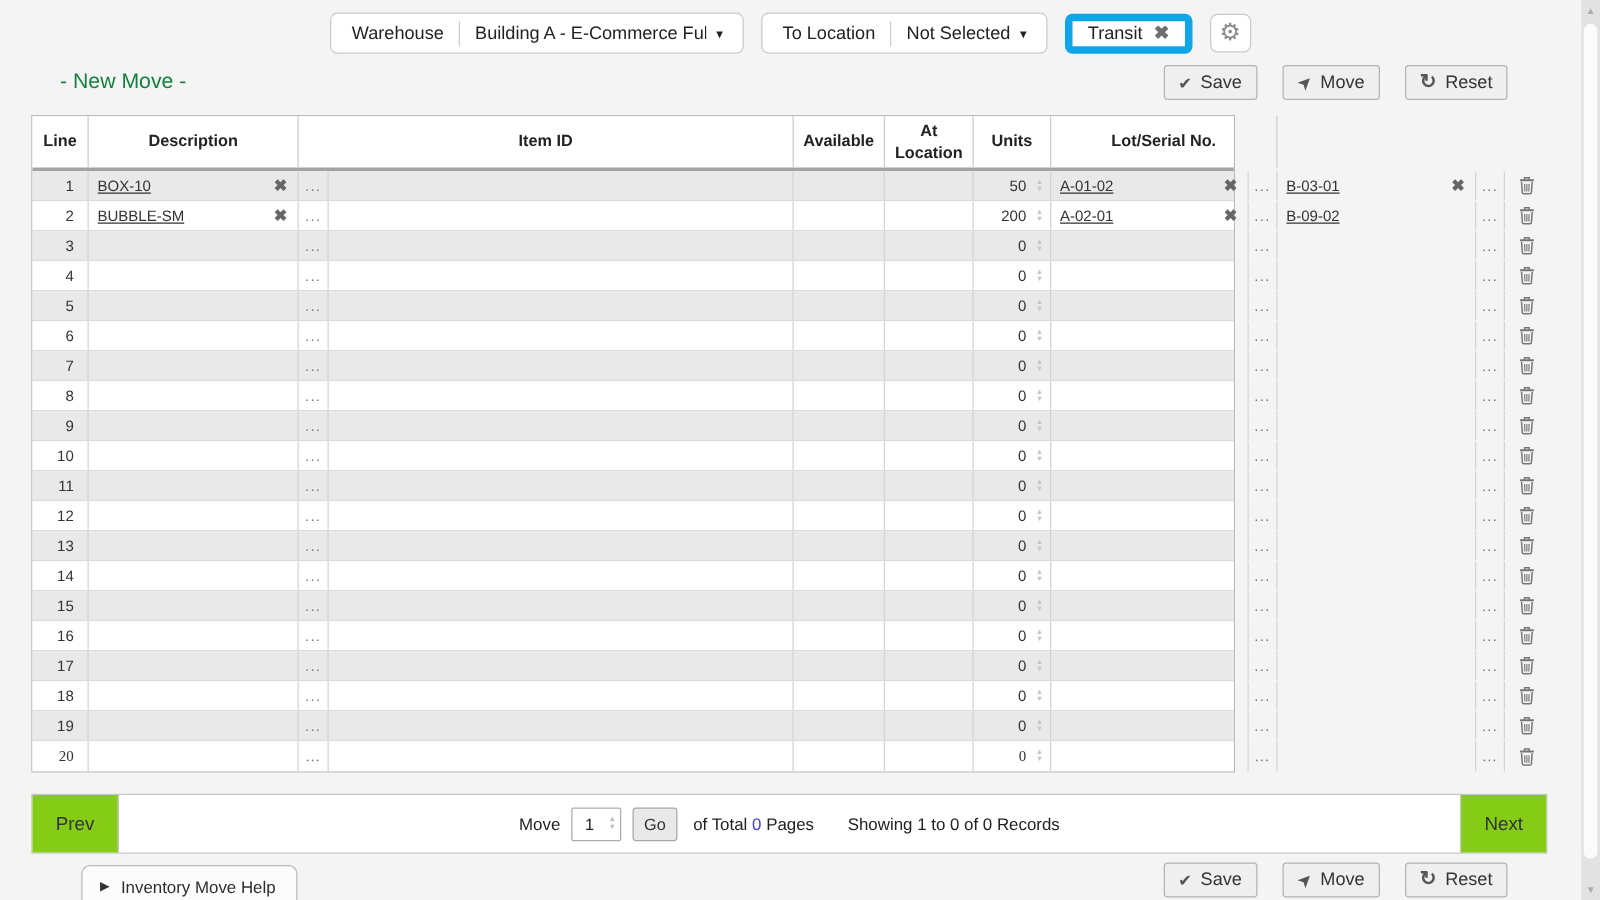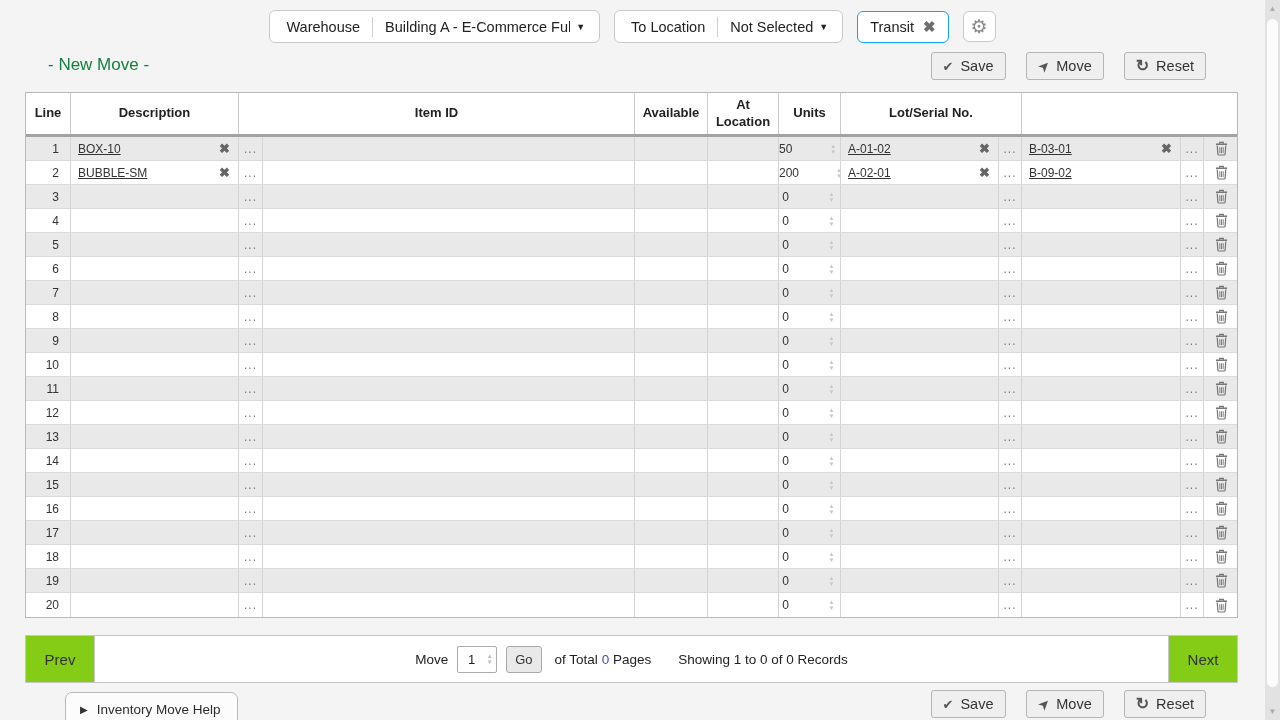--- a/index.html
+++ b/index.html
@@ -24,21 +24,21 @@
   .seg .seg-label { padding:0 12px 0 6px; }
   .seg .seg-div { width:1px; height:20px; background:#cfcfcf; }
   .seg .seg-value {
     padding:0 4px 0 12px; display:flex; align-items:center; gap:6px;
     cursor:default; max-width:216px;
   }
   .seg .seg-value .val-text { white-space:nowrap; overflow:hidden; max-width:196px; }
   .caret { font-size:9px; color:#222; }
   .pill-btn {
     display:flex; align-items:center; gap:9px; background:#fff;
-    border:1px solid #0ea5e9; border-radius:6px; height:32px;
+    border:6px solid #0ea5e9; border-radius:6px; height:32px;
     padding:0 12px; font-size:14.5px; color:#222;
   }
   .x-icon { color:#6e6e6e; font-size:15px; font-weight:bold; line-height:1; }
   .gear-btn {
     width:33px; height:31px; background:#fff; border:1px solid #c9c9c9;
     border-radius:6px; display:flex; align-items:center; justify-content:center;
   }
   .gear-glyph { font-size:19px; color:#8a8a8a; line-height:1; }
 
   
@@ -52,49 +52,49 @@
     display:flex; align-items:center; gap:7px;
     background:#efefef; border:1px solid #b4b4b4; border-radius:3px;
     height:28px; padding:0 11px; font-size:14.5px; color:#333;
   }
   .btn .b-icon { color:#555; font-size:13px; line-height:1; }
   .b-icon.move-glyph { display:inline-block; transform:rotate(-45deg); font-size:14px; }
   .b-icon.reset-glyph { font-size:16px; font-weight:bold; }
 
   
   .grid-table {
-    position:absolute; left:25px; top:92px; width:1213px;
+    position:absolute; left:25px; top:92px; width:963px;
     background:#fff; border:1px solid #b9b9b9;
   }
   .gt-head, .tr {
     display:grid;
     grid-template-columns:45px 168px 24px 372px 73px 71px 62px 158px 23px 159px 23px 35px;
   }
   .gt-head { height:44px; border-bottom:3px solid #a3a3a3; background:#fff; }
   .th {
     display:flex; align-items:center; justify-content:center; text-align:center;
     font-weight:bold; font-size:13px; color:#222; border-right:1px solid #ccc;
     line-height:1.25;
   }
   .th:last-child { border-right:none; }
   .th.span2 { grid-column:span 2; }
   .tr { height:24px; background:#fff; border-bottom:1px solid #dadada; }
   .tr.alt { background:#e9e9e9; }
-  .tr:last-child { border-bottom:none; }
+  .tr:last-child { border-bottom:none;font-family:Liberation Serif, serif; }
   .td {
     display:flex; align-items:center; font-size:12px; color:#333;
     border-right:1px solid #d4d4d4; overflow:hidden; height:100%;
   }
   .td:last-child { border-right:none; }
   .c-line { justify-content:flex-end; padding-right:11px; }
   .c-field { padding-left:7px; }
   .c-field .fval { flex:1; white-space:nowrap; overflow:hidden;text-decoration:underline; }
   .c-field .clear { color:#666; font-size:13px; font-weight:bold; padding-right:8px; }
   .c-more { justify-content:center; color:#777; font-size:12px; letter-spacing:1px; }
-  .c-units { padding-right:3px;gap:32px; }
+  .c-units { padding-right:3px; }
   .c-units .uval { flex:1; text-align:right; padding-right:5px; }
   .spinner { display:flex; flex-direction:column; justify-content:center; width:11px; }
   .spinner span { font-size:6px; line-height:6px; color:#c6c6c6; text-align:center; }
   .c-trash { justify-content:center; }
   .c-trash svg { display:block; }
 
   
   .pager {
     position:absolute; left:25px; top:635px; width:1213px; height:48px;
     background:#fff; border:1px solid #c6c6c6; display:flex; align-items:stretch;

